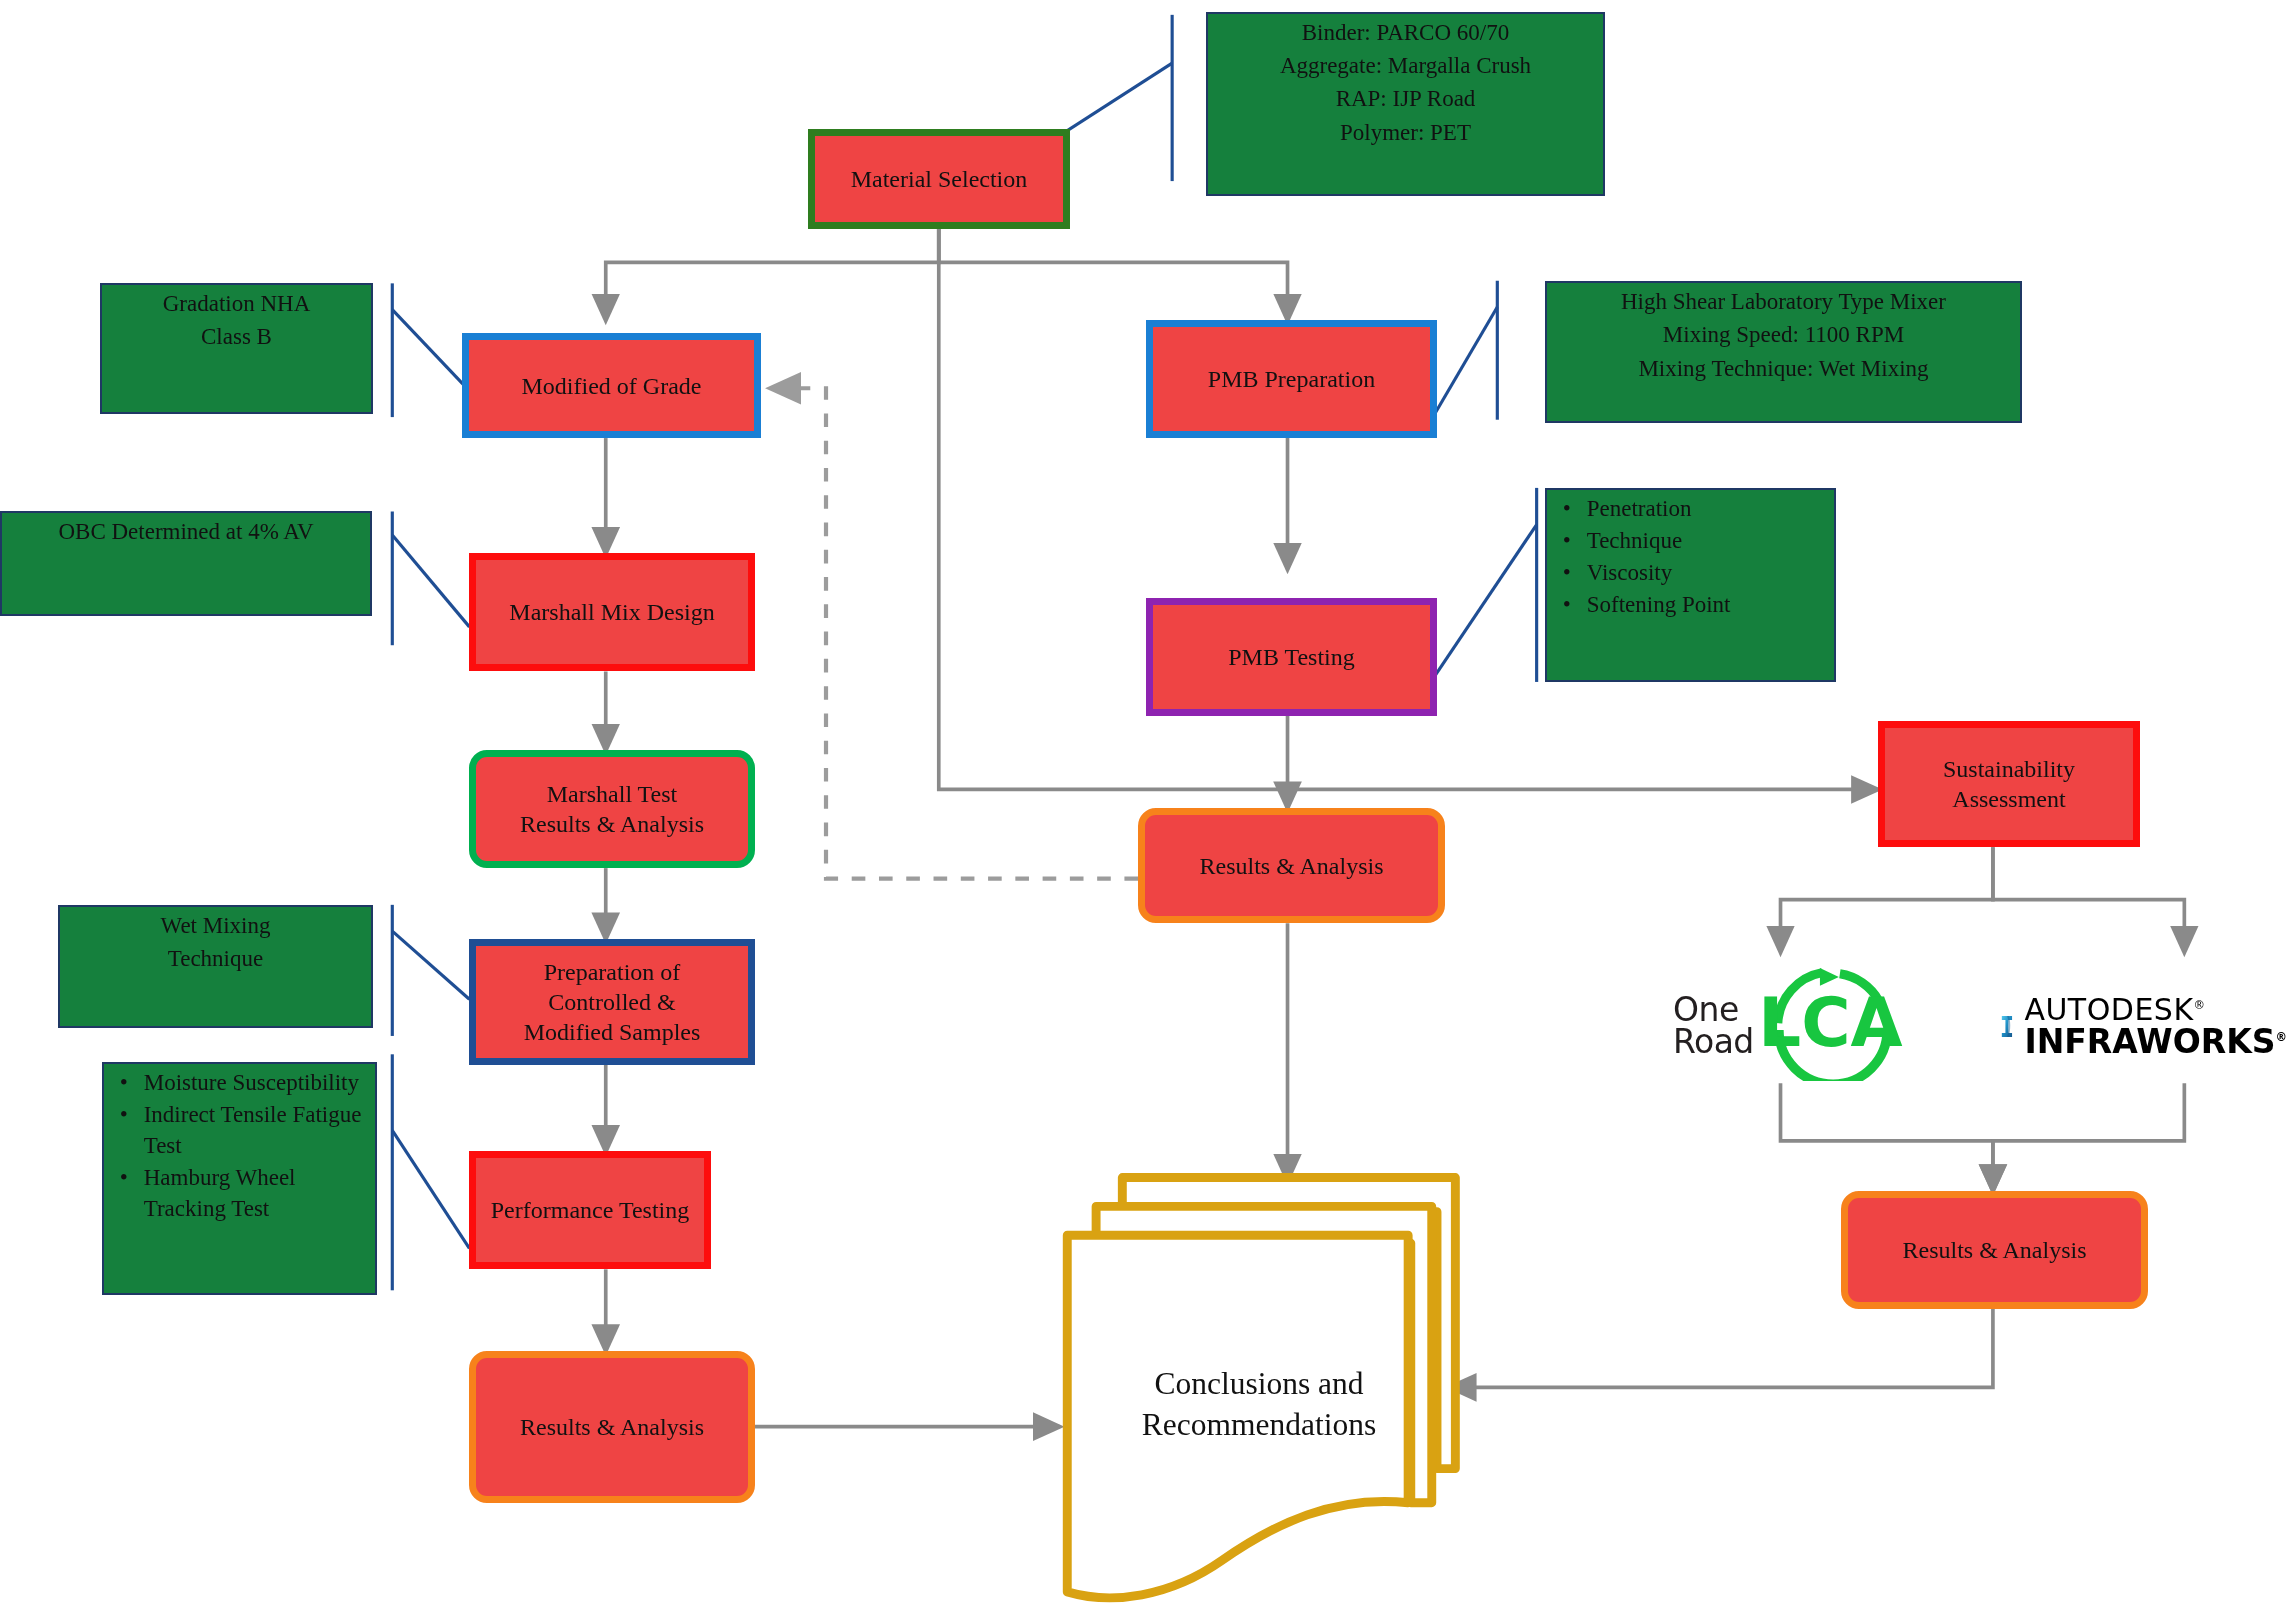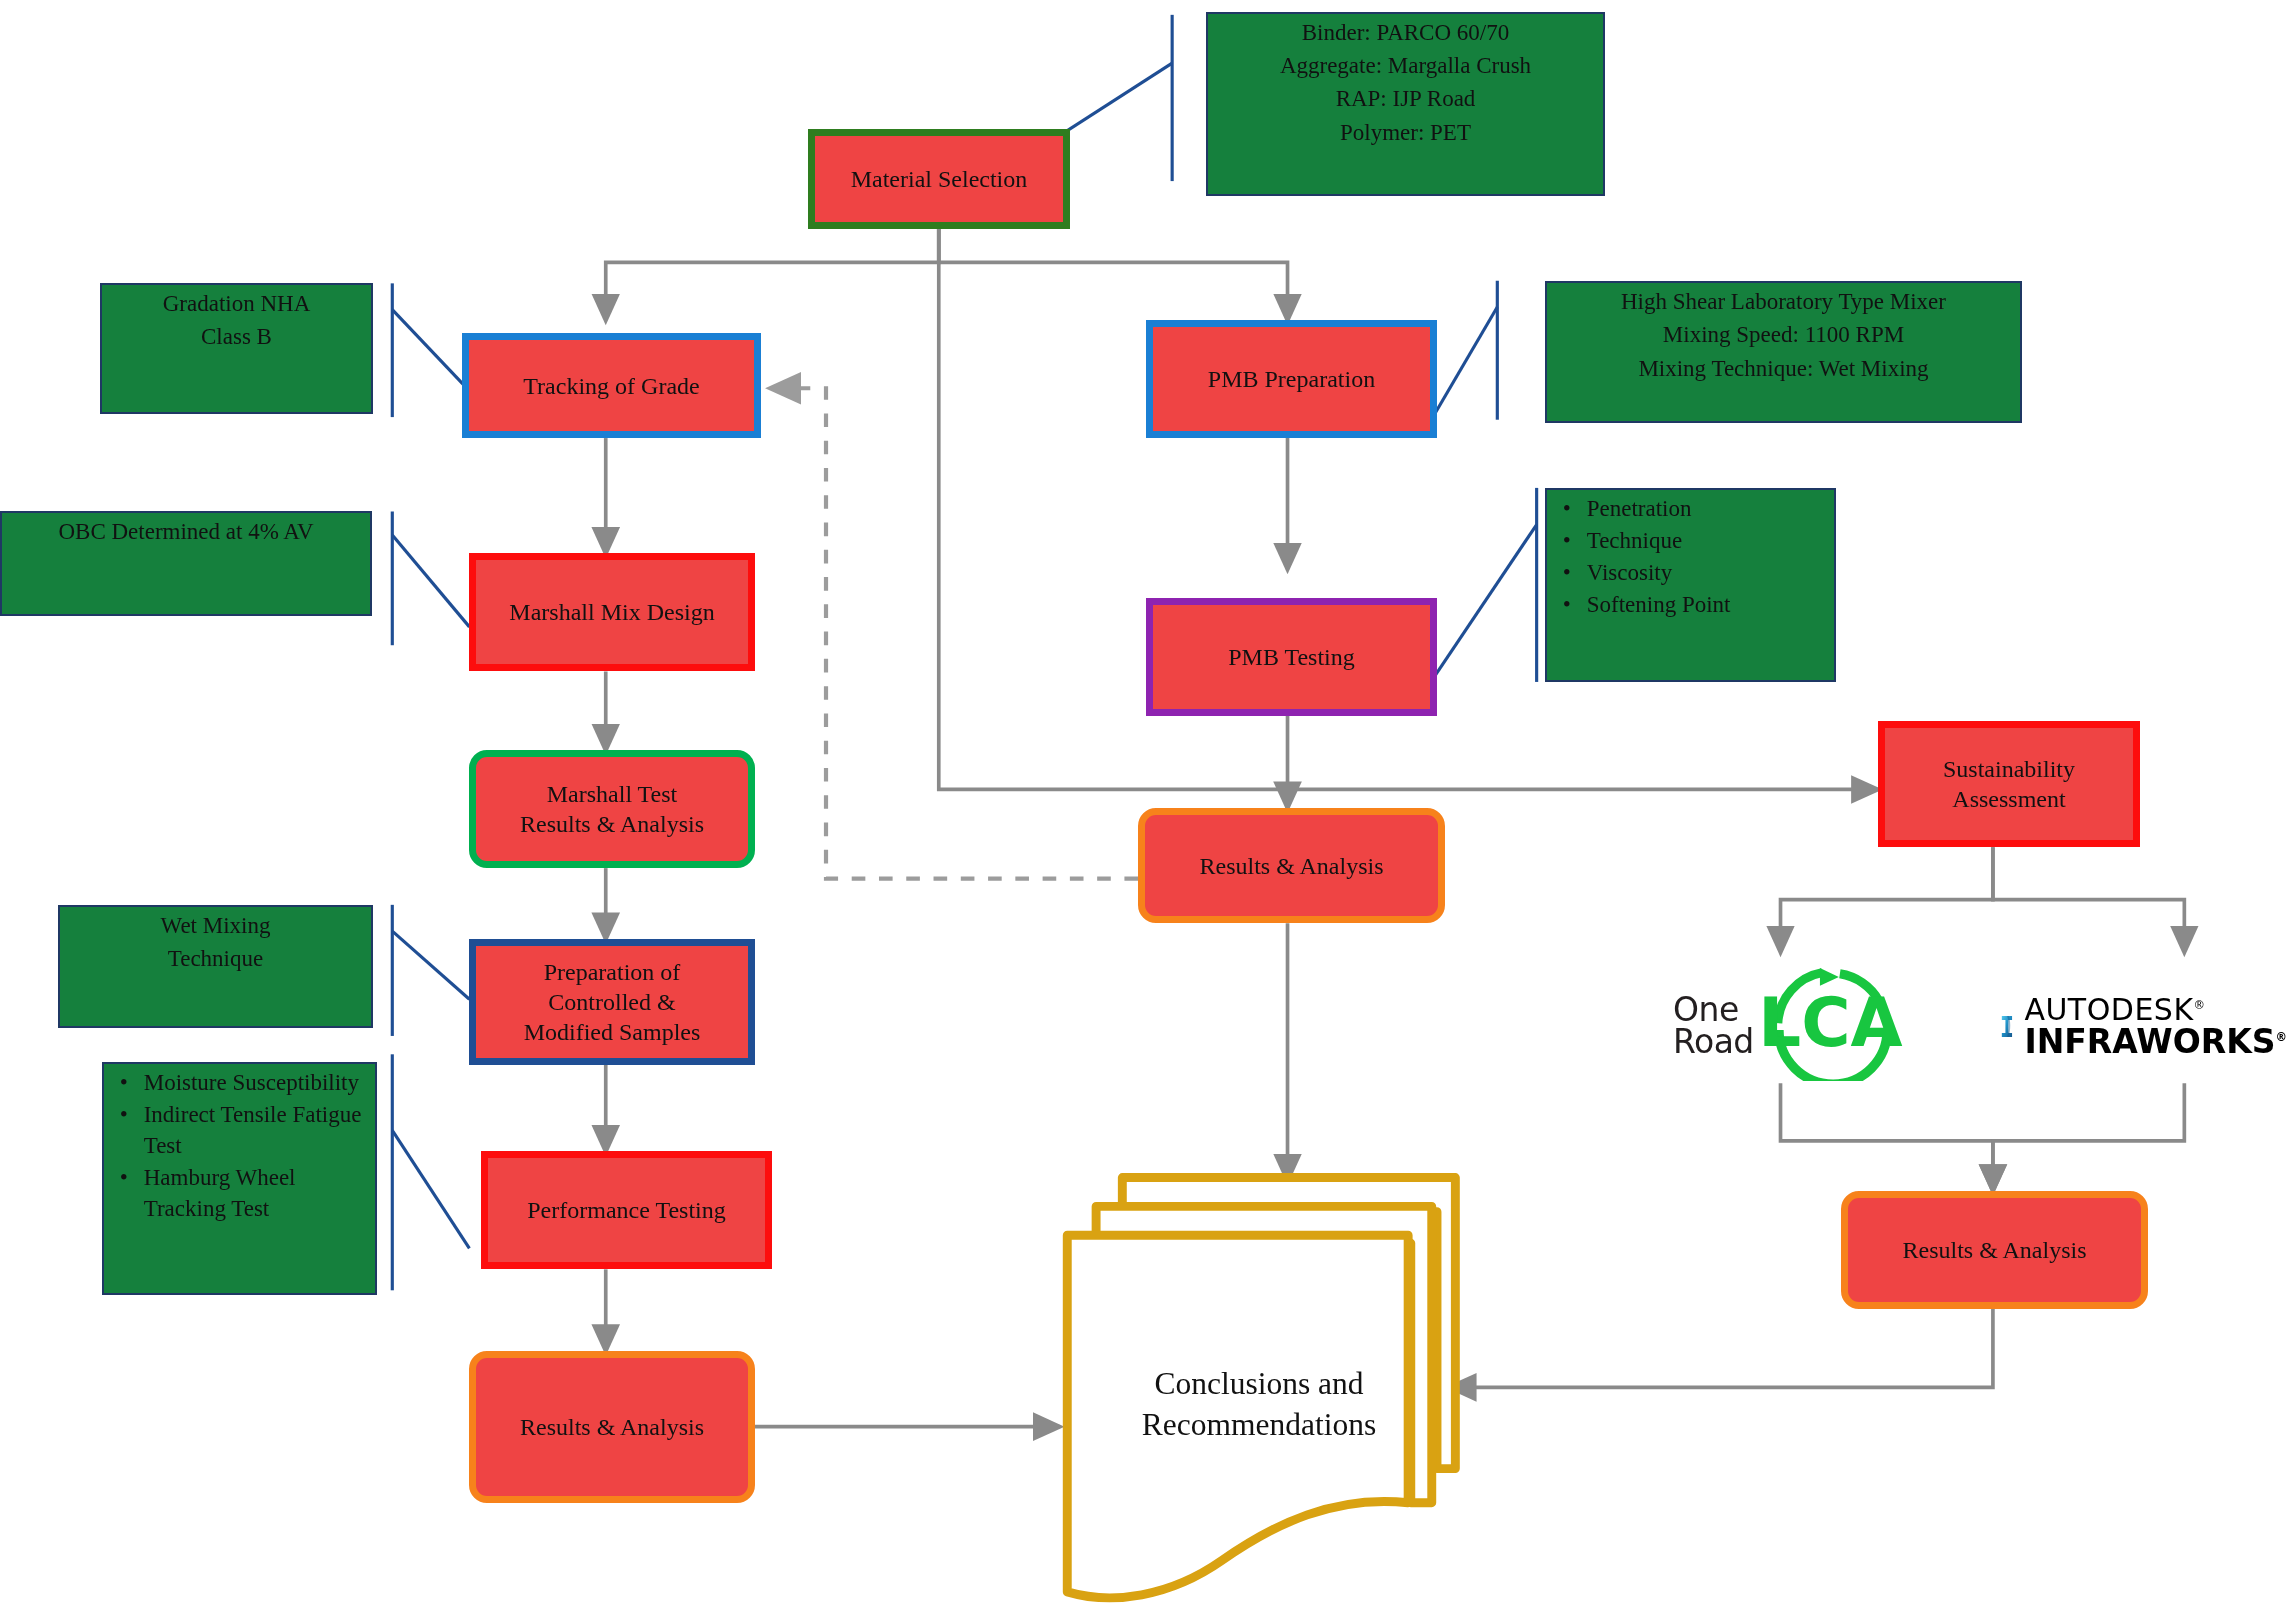--- a/index.html
+++ b/index.html
@@ -130,21 +130,21 @@
                C2545,2850 2430,2905 2330,2975
                C2230,3045 2120,3060 2035,3035 Z"></path>
     </g>
   </svg>
 
   <div class="node proc green" style="left:808px;top:129px;width:262px;height:100px;">
     <span class="lbl">Material Selection</span>
   </div>
 
   <div class="node proc blue" style="left:462px;top:333px;width:299px;height:105px;">
-    <span class="lbl">Tracking of Grade</span>
+    <span class="lbl">Modified of Grade</span>
   </div>
 
   <div class="node proc red" style="left:469px;top:553px;width:286px;height:118px;">
     <span class="lbl">Marshall  Mix Design</span>
   </div>
 
   <div class="node greenround" style="left:469px;top:750px;width:286px;height:118px;">
     <span class="lbl">
       <span>Marshall Test</span><br>
       <span>Results &amp; Analysis</span>
@@ -152,21 +152,21 @@
   </div>
 
   <div class="node proc navy" style="left:469px;top:939px;width:286px;height:126px;">
     <span class="lbl">
       <span>Preparation of</span><br>
       <span>Controlled &amp;</span><br>
       <span>Modified Samples</span>
     </span>
   </div>
 
-  <div class="node proc red" style="left:469px;top:1151px;width:291px;height:118px;margin-left:12px;">
+  <div class="node proc red" style="left:469px;top:1151px;width:242px;height:118px;">
     <span class="lbl">Performance Testing</span>
   </div>
 
   <div class="node result" style="left:469px;top:1351px;width:286px;height:152px;">
     <span class="lbl">Results &amp; Analysis</span>
   </div>
 
   <div class="node proc blue" style="left:1146px;top:320px;width:291px;height:118px;">
     <span class="lbl">PMB Preparation</span>
   </div>

